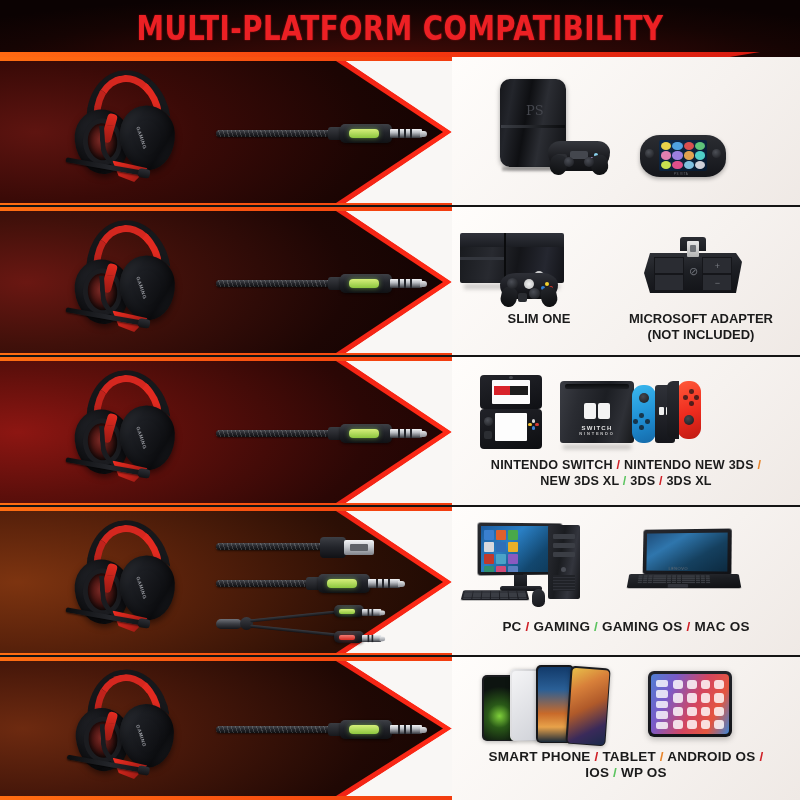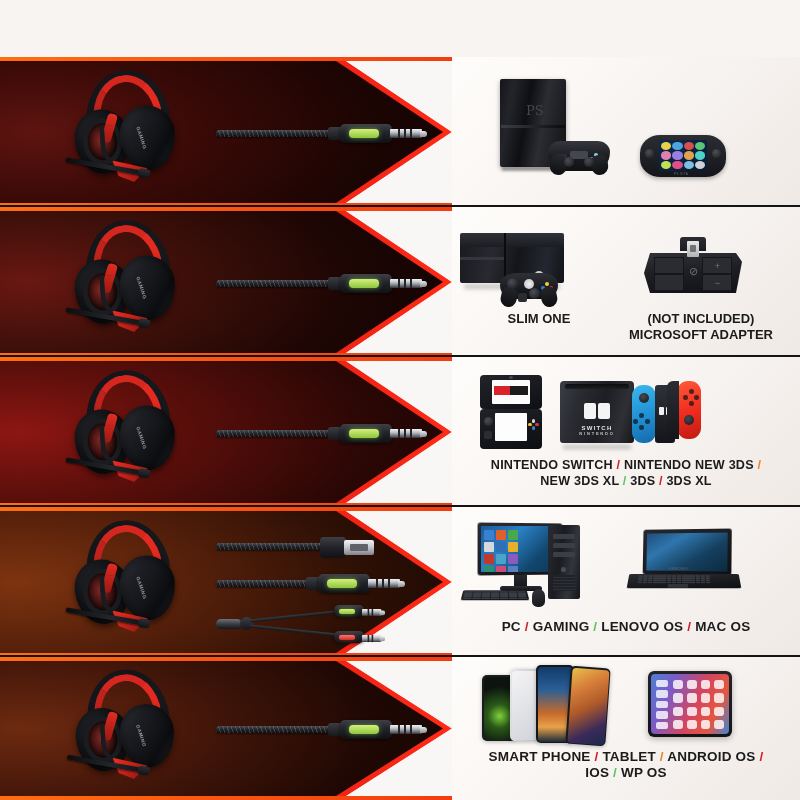--- a/index.html
+++ b/index.html
@@ -90,21 +90,21 @@
   .cap-pair{ position:absolute; text-align:center; color:#1b1b1b;
     font-weight:bold; font-size:13px; line-height:16px; }
 
   
   .dev{ position:absolute; }
 
   
   .ps4{ width:66px; height:92px; }
   .ps4 .body{ position:absolute; left:0; top:0; width:66px; height:88px;
     background:linear-gradient(100deg,#15161a 0%,#23252b 18%,#0e0f12 40%,#2b2d33 62%,#101114 100%);
-    border-radius:2px; box-shadow:0 2px 5px rgba(0,0,0,.35); }
+    border-radius:10px; box-shadow:0 2px 5px rgba(0,0,0,.35); }
   .ps4 .slit{ position:absolute; left:1px; top:46px; width:64px; height:3px;
     background:linear-gradient(90deg,#3b3e45,#0a0b0d); }
   .ps4 .logo{ position:absolute; left:26px; top:24px; width:14px; height:16px;
     color:#44464d; font-size:13px; font-family:"DejaVu Serif",serif; }
   .ps4 .foot{ position:absolute; left:2px; bottom:0; width:62px; height:4px;
     background:rgba(0,0,0,.25); filter:blur(1px); }
 
   
   .ds4{ width:62px; height:40px; }
   .ds4 .shell{ position:absolute; left:0; top:6px; width:62px; height:30px;
@@ -416,20 +416,24 @@
     border-radius:0 0 0 30px; transform:rotate(-4deg); z-index:4;
   }
   .hset .brand{ position:absolute; left:62px; top:66px; color:#9a9ca2; font-size:5px;
     letter-spacing:.6px; transform:rotate(72deg); z-index:6; font-weight:bold; }
 </style>
 </head>
 <body>
 
 <div id="infographic">
 
+  <div class="header">
+    <div class="title">MULTI-PLATFORM COMPATIBILITY</div>
+    <div class="hdr-stripe"></div>
+  </div>
 
   <div class="row g1" style="top:57px; height:150px;">
     <div class="panel">
       <div class="panel-border"></div>
       <div class="panel-fill"></div>
     </div>
     <div class="panel-glow-top"></div>
     <div class="panel-glow-bot"></div>
 
     <div class="hset" style="left:68px; top:12px; width:118px; height:125px; transform:scale(.98);">
@@ -584,22 +588,22 @@
         <div class="btn b3"></div>
         <div class="btn b4"></div>
         <div class="mute">⊘</div>
         <div class="plus">+</div>
         <div class="minus">−</div>
       </div>
       <div class="cap-pair" style="left:22px; top:104px; width:130px;">
           <div>SLIM ONE</div>
         </div>
       <div class="cap-pair" style="left:150px; top:104px; width:198px;">
+          <div>MICROSOFT ADAPTER</div>
           <div>(NOT INCLUDED)</div>
-          <div>MICROSOFT ADAPTER</div>
         </div>
     </div>
     <div class="row-sep" style="bottom:0;"></div>
   </div>
 
   <div class="row g3" style="top:357px; height:150px;">
     <div class="panel">
       <div class="panel-border"></div>
       <div class="panel-fill"></div>
     </div>
@@ -922,21 +926,21 @@
               <i></i>
               <i></i>
               <i></i>
               <i></i>
               <i></i>
               <i></i>
           </div>
           <div class="tp"></div>
         </div>
       </div>
-      <div class="caption" style="top:112px;"><div><span>PC</span> <span class="sl" style="color: rgb(207, 32, 39);">/</span> <span>GAMING</span> <span class="sl" style="color: rgb(91, 196, 95);">/</span> <span>LENOVO OS</span> <span class="sl" style="color: rgb(207, 32, 39);">/</span> <span>MAC OS</span></div></div>
+      <div class="caption" style="top:112px;"><div><span>PC</span> <span class="sl" style="color: rgb(207, 32, 39);">/</span> <span>GAMING</span> <span class="sl" style="color: rgb(91, 196, 95);">/</span> <span>GAMING OS</span> <span class="sl" style="color: rgb(207, 32, 39);">/</span> <span>MAC OS</span></div></div>
     </div>
     <div class="row-sep" style="bottom:0;"></div>
   </div>
 
   <div class="row g5" style="top:657px; height:143px;">
     <div class="panel">
       <div class="panel-border"></div>
       <div class="panel-fill"></div>
     </div>
     <div class="panel-glow-top"></div>

